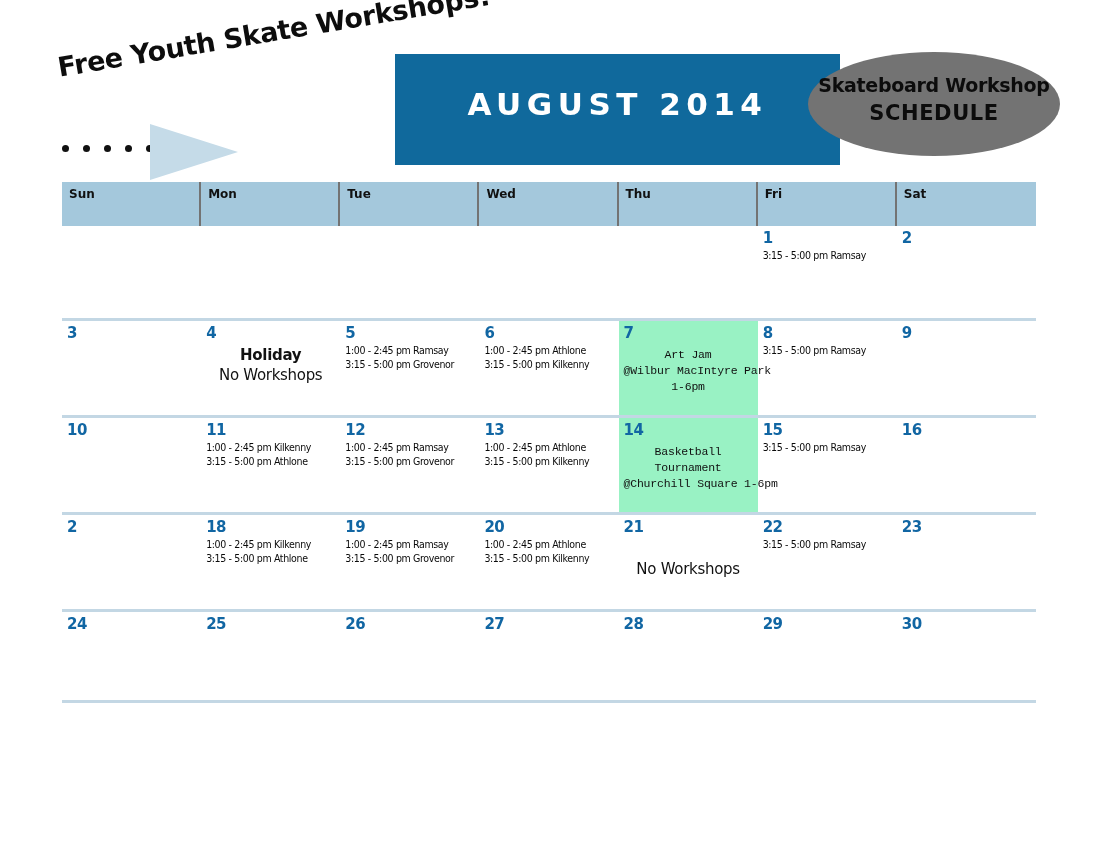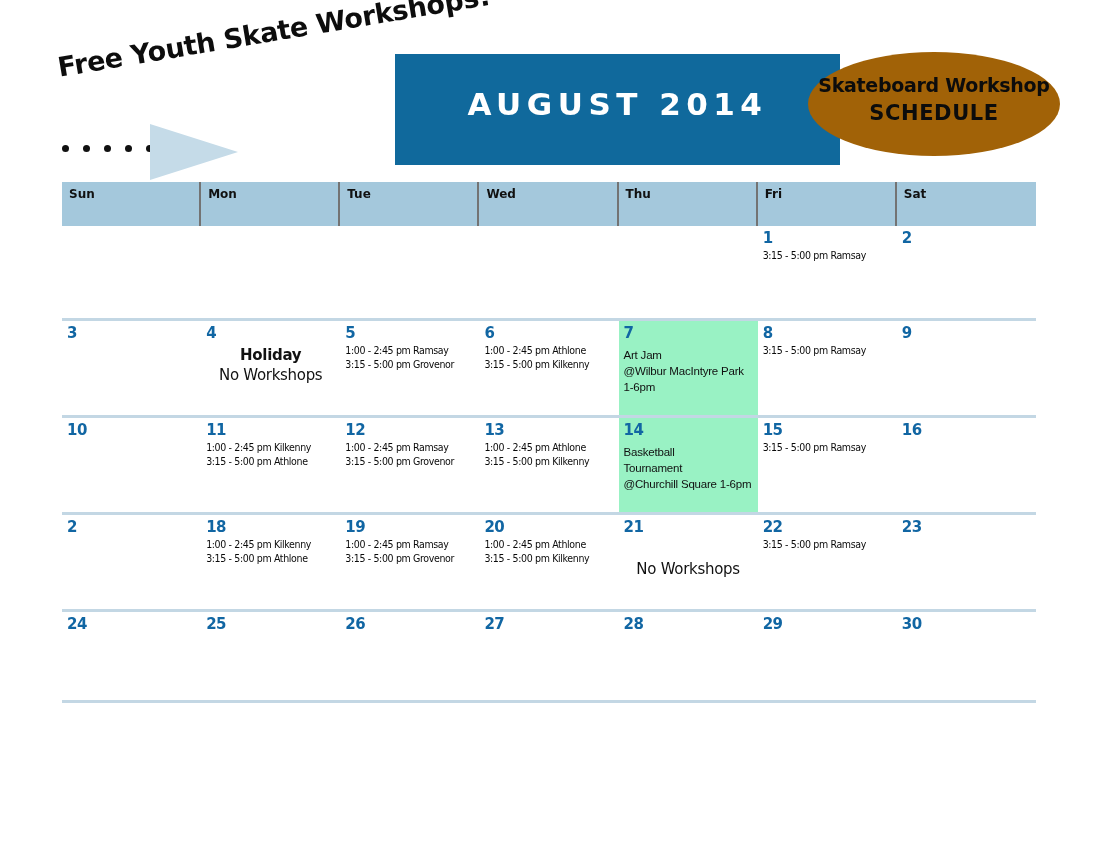--- a/index.html
+++ b/index.html
@@ -51,21 +51,21 @@
     font-family:"DejaVu Sans", sans-serif;
     font-weight:bold;
     font-size:31px;
     letter-spacing:5.5px;
     text-transform:uppercase;
   }
 
   #schedule-ellipse{
     position:absolute;left:808px;top:52px;
     width:252px;height:104px;
-    background:#a16207;
+    background:#737373;
     border-radius:50%;
   }
   #schedule-ellipse .line1,
   #schedule-ellipse .line2{
     position:absolute;left:0;right:0;text-align:center;
     font-family:"DejaVu Sans", sans-serif;
     font-weight:bold;
     color:#0c0c0c;
     white-space:nowrap;
   }
@@ -136,23 +136,23 @@
   .note .note-normal{
     display:block;
     font-size:15px;
     line-height:21px;
     letter-spacing:-0.3px;
   }
   .note.single{margin-top:24px;}
 
   
   .special{
-    text-align:left;
+    text-align:center;
     margin-top:6px;
-    font-family:Liberation Sans, sans-serif;
+    font-family:Liberation Mono, monospace;
     font-size:11.5px;
     line-height:16px;
     color:#101010;
     letter-spacing:-0.2px;
   }
   .special span{display:block;white-space:nowrap;}
 
   
   #footer{position:absolute;left:0;top:700px;width:1100px;height:150px;}
 </style>

